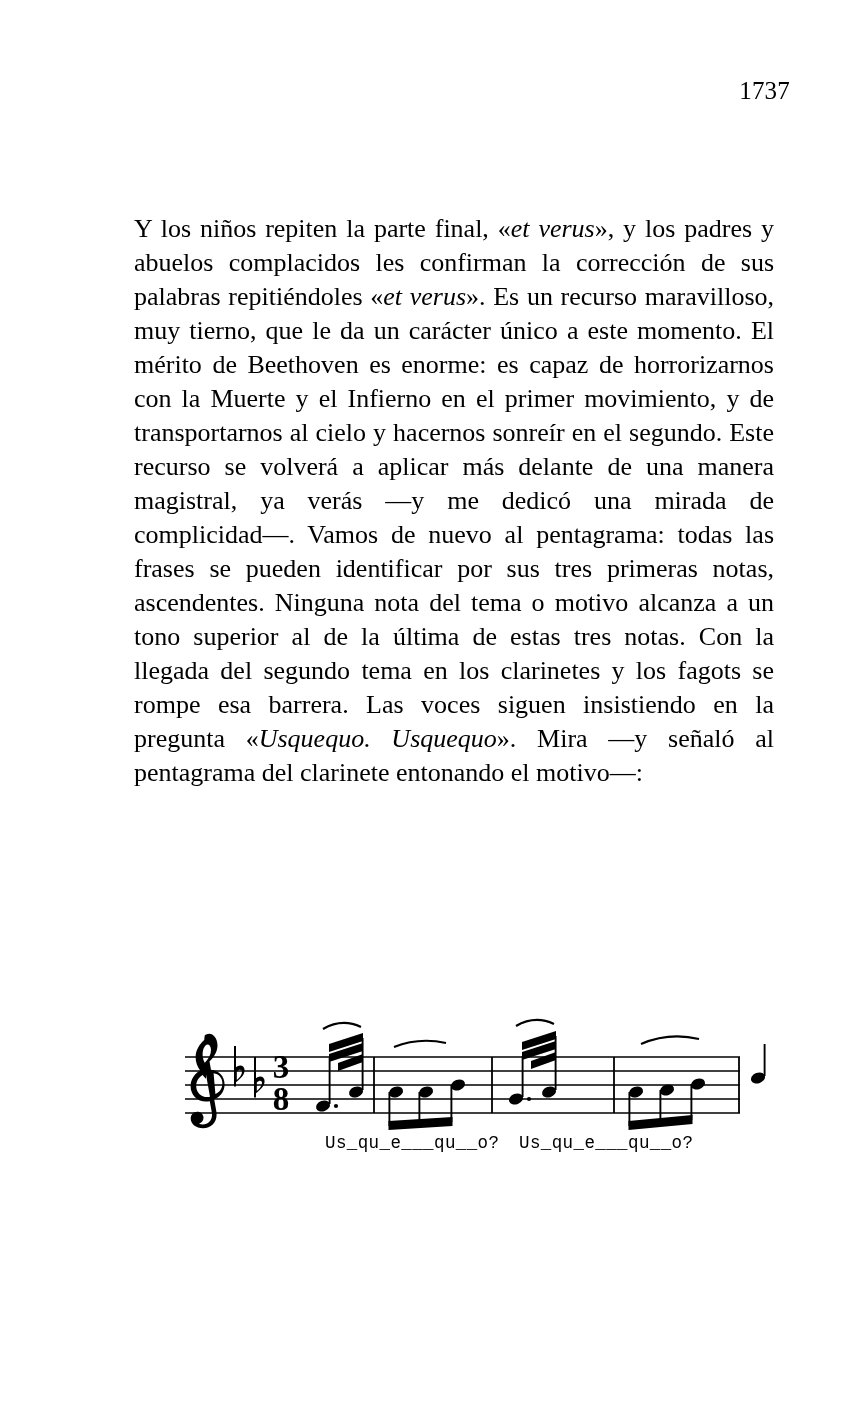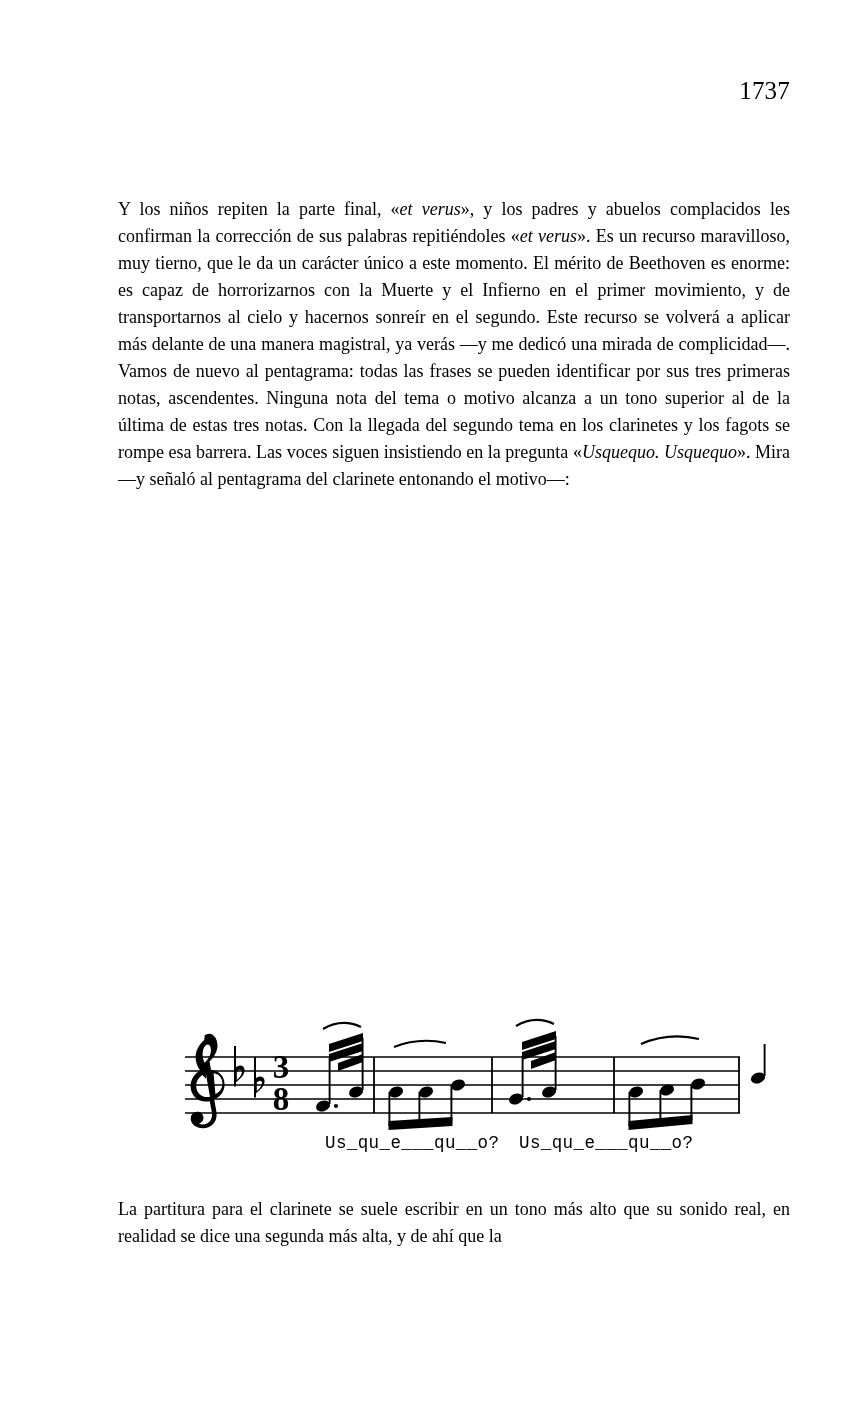--- a/index.html
+++ b/index.html
@@ -32,25 +32,25 @@
   }
 
   
   .textblock {
     position: absolute;
     left: 118px;
     top: 196px;
     width: 672px;
   }
   p.body {
-    margin: 0;
+    margin: 16px;
     text-align: justify;
     text-justify: inter-word;
-    font-size: 18px;
-    line-height: 27px;
+    font-size: 26px;
+    line-height: 34px;
     hyphens: none;
     -webkit-hyphens: none;
   }
   p.body.last {
     text-align: justify;
   }
   p.body i {
     font-style: italic;
   }
 
@@ -267,17 +267,14 @@
           <g stroke="none">
             <text x="207" y="148" font-family="'Liberation Mono', 'DejaVu Sans Mono', monospace" font-size="17.5" letter-spacing="0.4">Us_qu_e___qu__o?</text>
             <text x="401" y="148" font-family="'Liberation Mono', 'DejaVu Sans Mono', monospace" font-size="17.5" letter-spacing="0.4">Us_qu_e___qu__o?</text>
           </g>
 
         </g>
       </svg>
     </div>
   </div>
 
-  <div class="textblock-2">
-    <p class="body last">La partitura para el clarinete se suele escribir en un tono más alto que su sonido real, en realidad se dice una segunda más alta, y de ahí que la</p>
-  </div>
 
 </div>
 
 </body></html>

